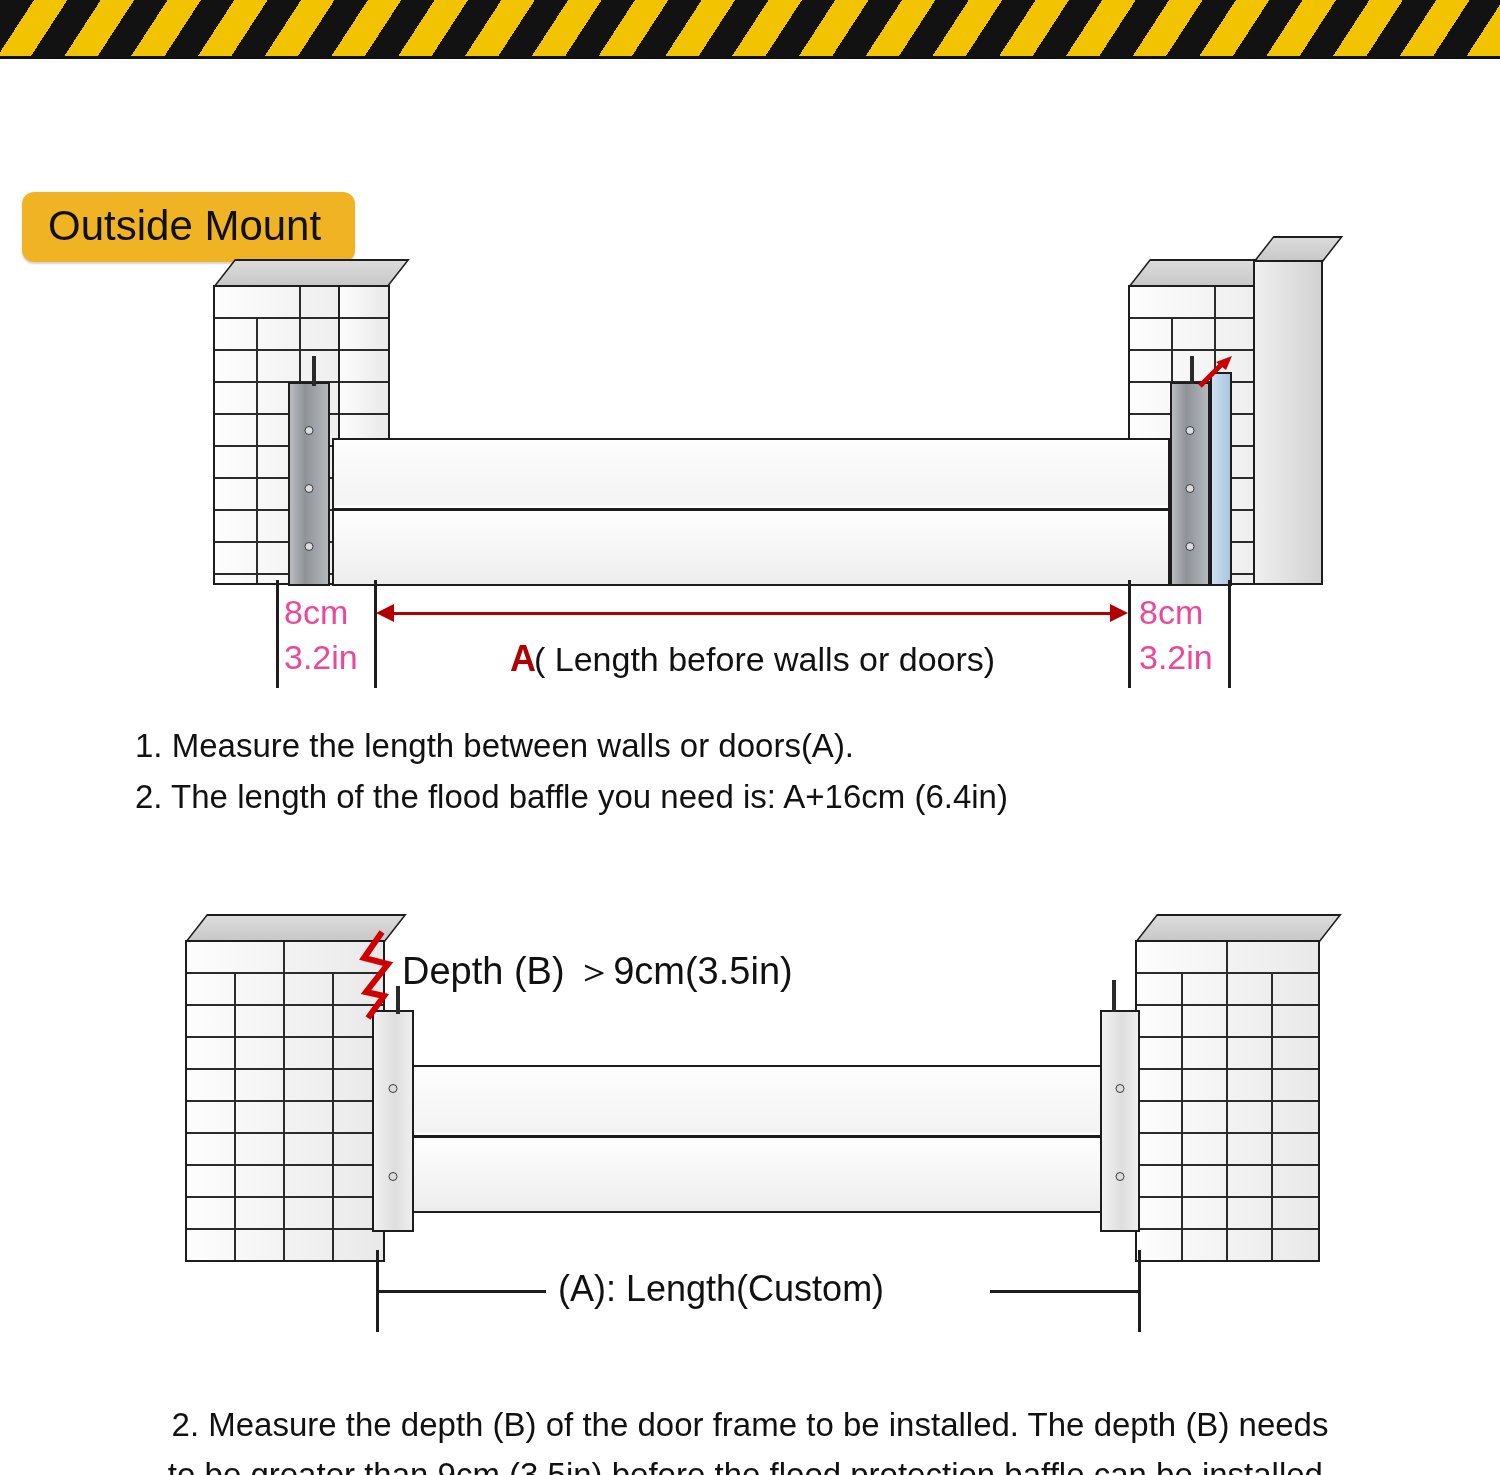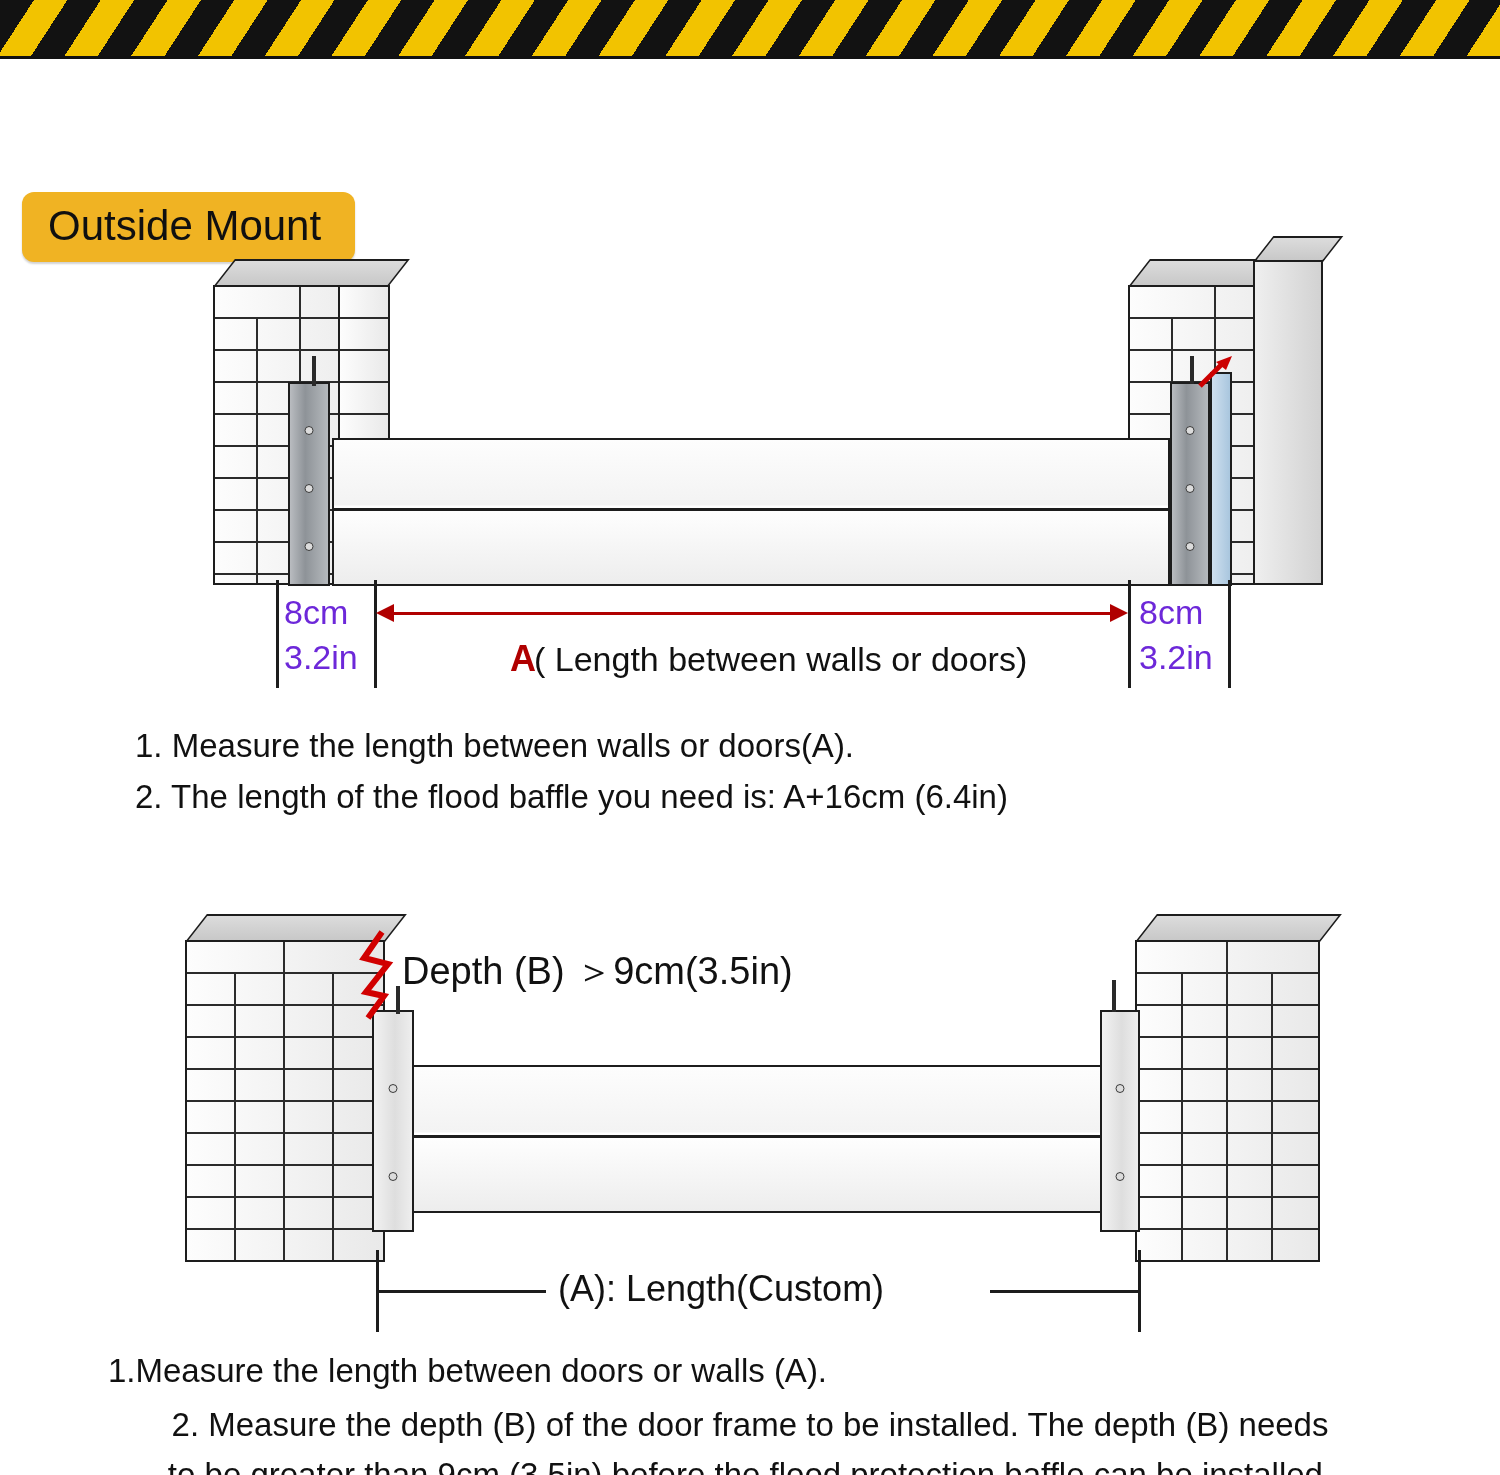--- a/index.html
+++ b/index.html
@@ -201,21 +201,21 @@
   }
   .tick-black-h {
     position: absolute;
     height: 2.5px;
     background: #1d1d1d;
   }
 
   .label {
     position: absolute;
     font-size: 34px;
-    color: #6d28d9;
+    color: #ec4899;
     white-space: nowrap;
     line-height: 1.18;
   }
   .label.red { color: #b00000; font-weight: bold; }
 
   .caption {
     position: absolute;
     font-size: 34px;
     color: #111;
     white-space: nowrap;
@@ -324,21 +324,21 @@
     <div class="dimline" style="left:386px; top:452px; width:730px;"></div>
     <div class="arrow-l" style="left:376px; top:444px;"></div>
     <div class="arrow-r" style="left:1110px; top:444px;"></div>
 
     <div class="label" style="left:284px; top:432px;">8cm</div>
     <div class="label" style="left:284px; top:477px;">3.2in</div>
     <div class="label" style="left:1139px; top:432px;">8cm</div>
     <div class="label" style="left:1139px; top:477px;">3.2in</div>
 
     <div class="label red" style="left:510px; top:478px; font-size:36px;">A</div>
-    <div class="caption" style="left:534px; top:480px;">( Length between walls or doors)</div>
+    <div class="caption" style="left:534px; top:480px;">( Length before walls or doors)</div>
   </div>
 
   <div class="steps" style="left:135px; top:560px;">
     <div>1. Measure the length between walls or doors(A).</div>
     <div>2. The length of the flood baffle you need is: A+16cm (6.4in)</div>
   </div>
 </div>
 
 <div class="section" style="height:655px;">
 
@@ -382,21 +382,18 @@
     </svg>
     <div class="depth-label" style="left:402px; top:126px;">Depth (B) ＞9cm(3.5in)</div>
 
     <div class="tick" style="left:376px; top:430px; height:82px;"></div>
     <div class="tick" style="left:1138px; top:430px; height:82px;"></div>
     <div class="tick-black-h" style="left:376px; top:470px; width:170px;"></div>
     <div class="tick-black-h" style="left:990px; top:470px; width:150px;"></div>
     <div class="caption" style="left:558px; top:448px; font-size:36px;">(A): Length(Custom)</div>
   </div>
 
-  <div class="steps" style="left:108px; top:525px;">
-    <div>1.Measure the length between doors or walls (A).</div>
-  </div>
 
   <div class="bottom-note" style="top:580px;">
     <span class="l">2. Measure the depth (B) of the door frame to be installed. The depth (B) needs</span>
     <span class="l">to be greater than 9cm (3.5in) before the flood protection baffle can be installed.</span>
   </div>
 </div>
 
 </body></html>

